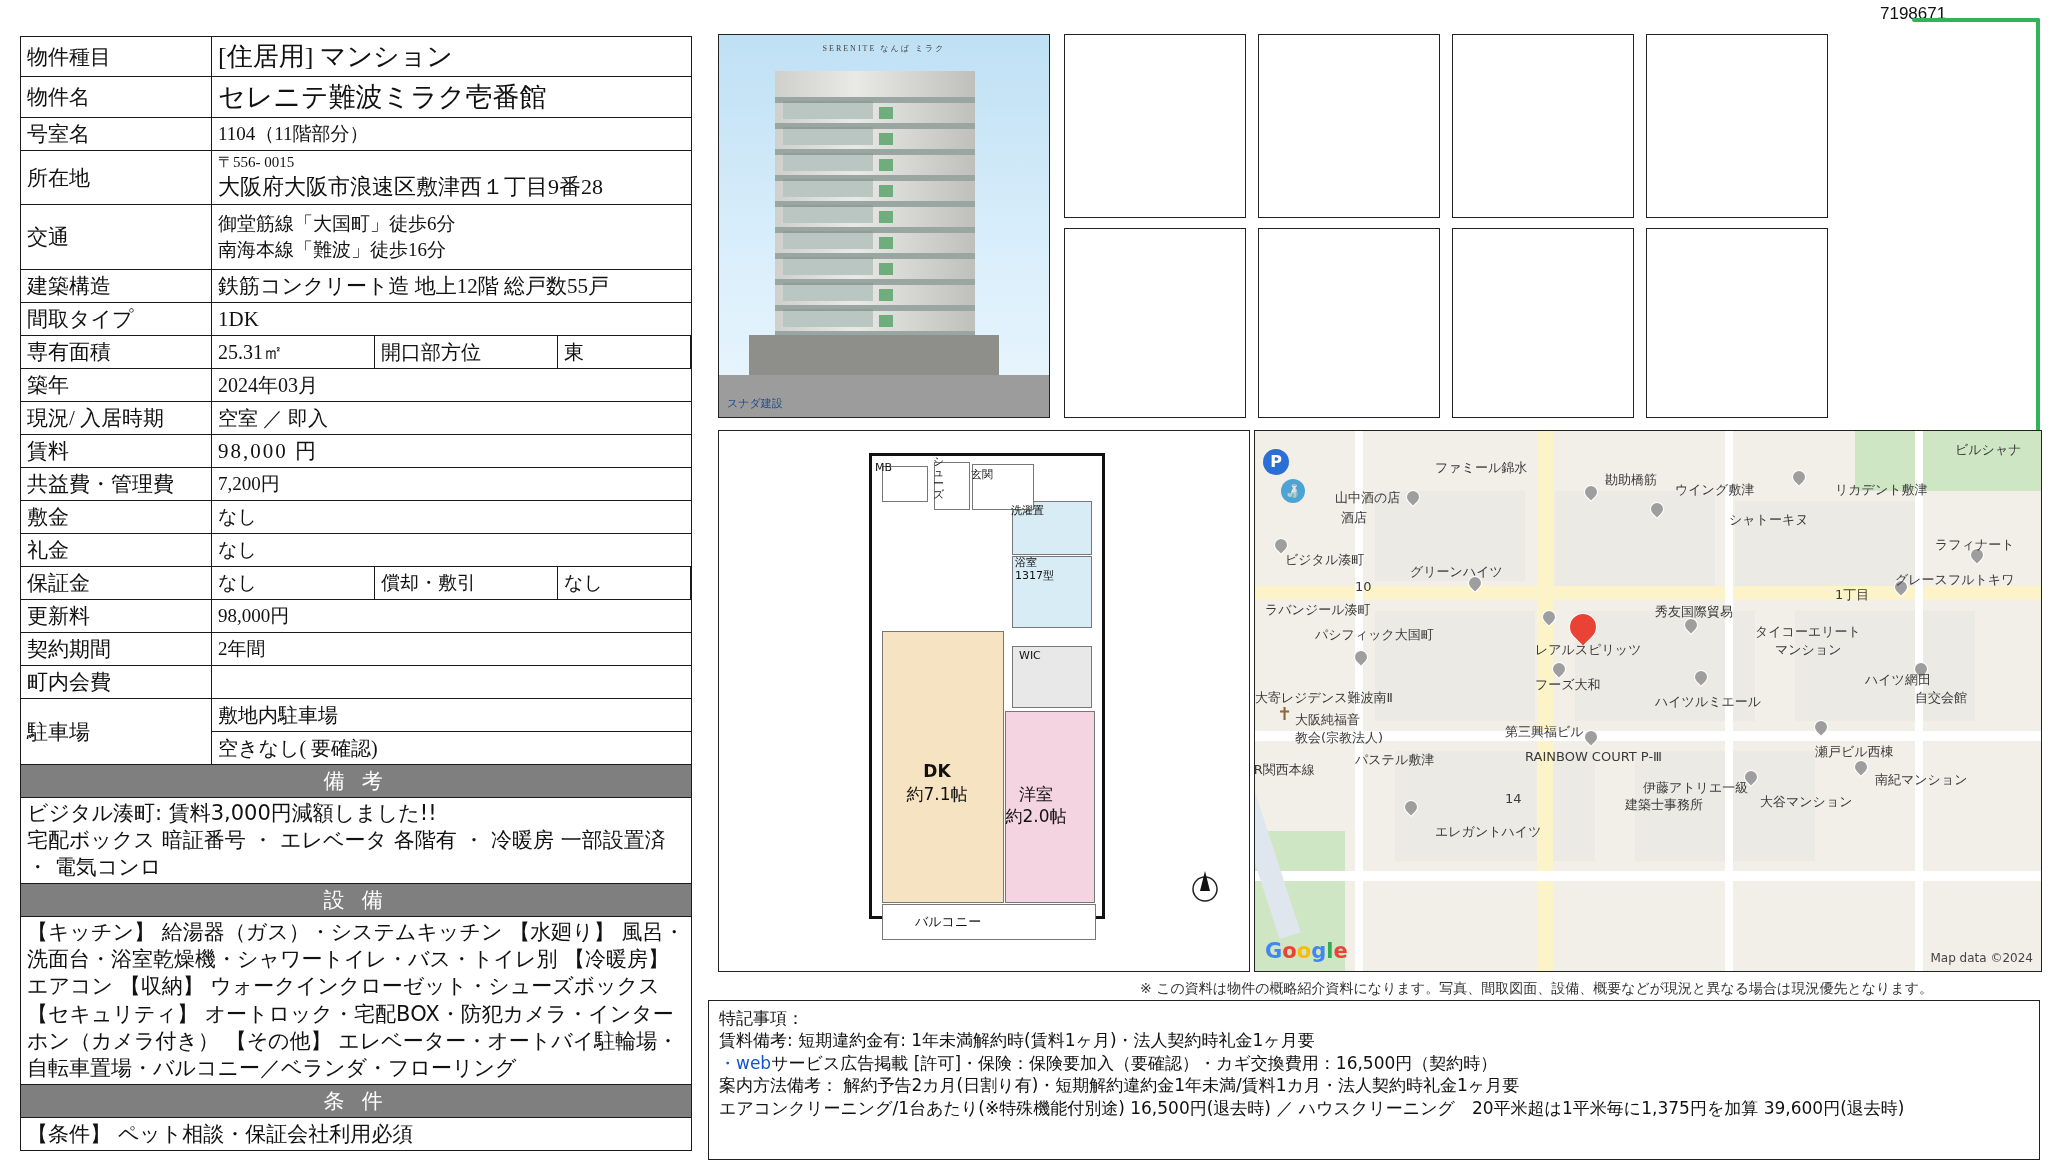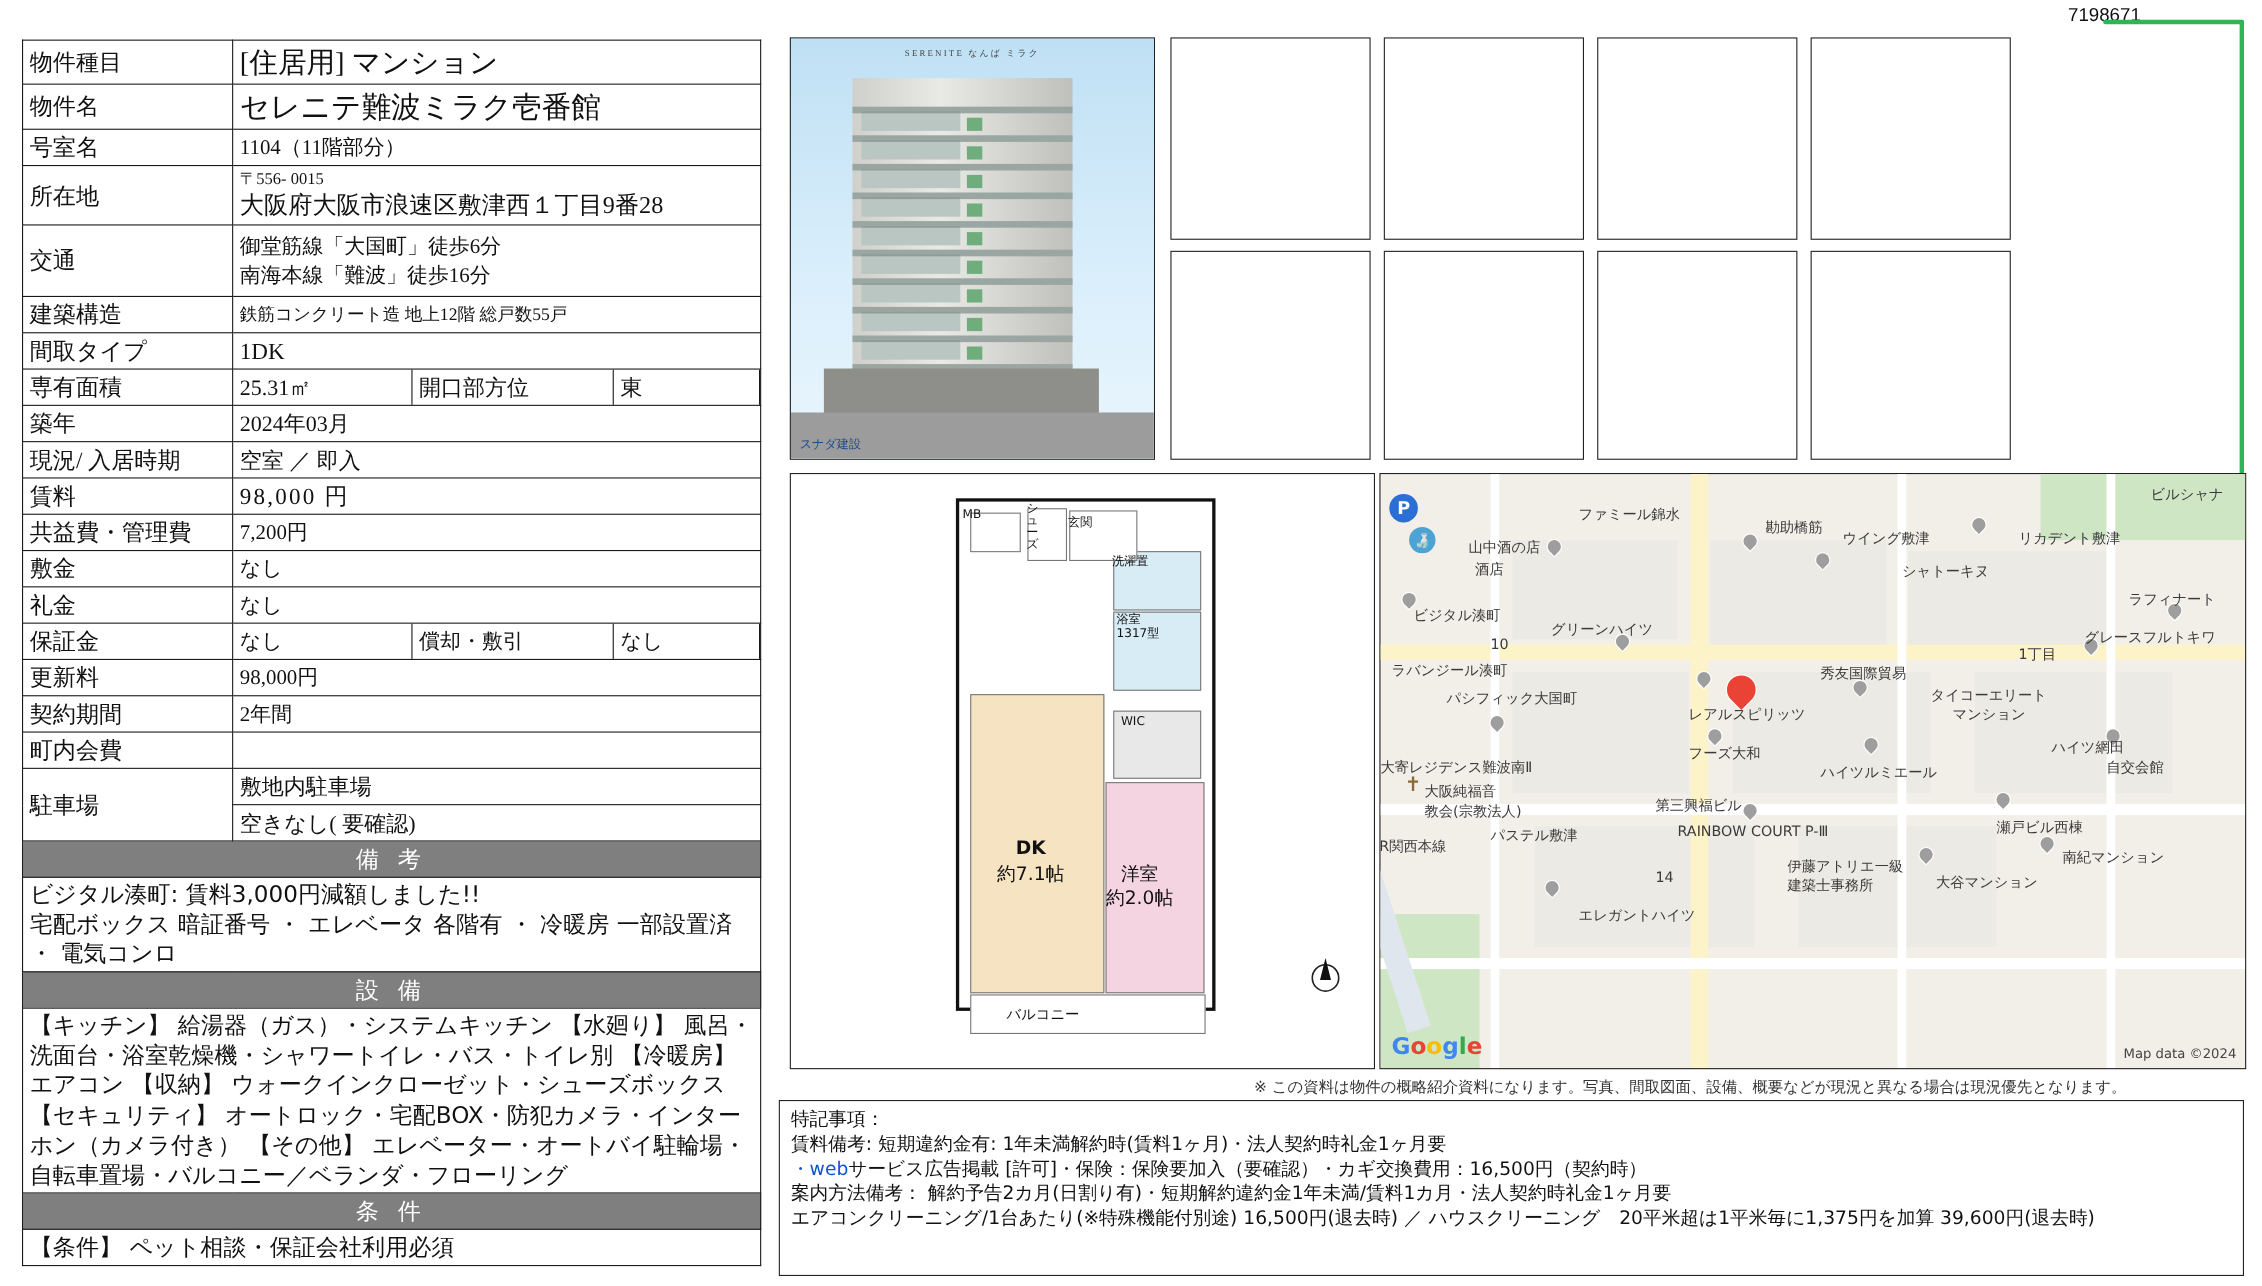--- a/index.html
+++ b/index.html
@@ -113,21 +113,21 @@
     </tr>
     <tr>
       <td class="lbl">交通</td>
       <td class="val" style="height:60px">
         <div style="font-size:19px">御堂筋線「大国町」徒歩6分</div>
         <div style="font-size:19px">南海本線「難波」徒歩16分</div>
       </td>
     </tr>
     <tr>
       <td class="lbl">建築構造</td>
-      <td class="val" style="font-size:16px">鉄筋コンクリート造 地上12階 総戸数55戸</td>
+      <td class="val" style="font-size:21px">鉄筋コンクリート造 地上12階 総戸数55戸</td>
     </tr>
     <tr>
       <td class="lbl">間取タイプ</td>
       <td class="val small">1DK</td>
     </tr>
     <tr>
       <td class="lbl">専有面積</td>
       <td class="val" style="padding:0">
         <table style="width:100%;border-collapse:collapse">
           <tbody>
@@ -364,21 +364,21 @@
         <div class="mlabel" style="left: 610px; top: 240px;">ハイツ網田</div>
         <div class="mlabel" style="left: 0px; top: 258px;">大寄レジデンス難波南Ⅱ</div>
         <div class="mlabel" style="left: 400px; top: 262px;">ハイツルミエール</div>
         <div class="mlabel" style="left: 660px; top: 258px;">自交会館</div>
         <div class="mlabel" style="left: 40px; top: 280px;">大阪純福音</div>
         <div class="mlabel" style="left: 40px; top: 298px;">教会(宗教法人)</div>
         <div class="mlabel" style="left: 250px; top: 292px;">第三興福ビル</div>
         <div class="mlabel" style="left: 100px; top: 320px;">パステル敷津</div>
         <div class="mlabel" style="left: 270px; top: 318px;">RAINBOW COURT P-Ⅲ</div>
         <div class="mlabel" style="left: 560px; top: 312px;">瀬戸ビル西棟</div>
-        <div class="mlabel" style="left: 370px; top: 348px;">伊藤アトリエ一級</div>
+        <div class="mlabel" style="left: 388px; top: 348px;">伊藤アトリエ一級</div>
         <div class="mlabel" style="left: 620px; top: 340px;">南紀マンション</div>
         <div class="mlabel" style="left: 370px; top: 365px;">建築士事務所</div>
         <div class="mlabel" style="left: 505px; top: 362px;">大谷マンション</div>
         <div class="mlabel" style="left: 250px; top: 360px;">14</div>
         <div class="mlabel" style="left: 180px; top: 392px;">エレガントハイツ</div>
         <div class="mlabel" style="left: 350px; top: 40px;">勘助橋筋</div>
         <div class="mlabel" style="left: -5px; top: 330px;">JR関西本線</div>
       </div>
 
     <div class="gLogo"><b>G</b><b>o</b><b>o</b><b>g</b><b>l</b><b>e</b></div>

